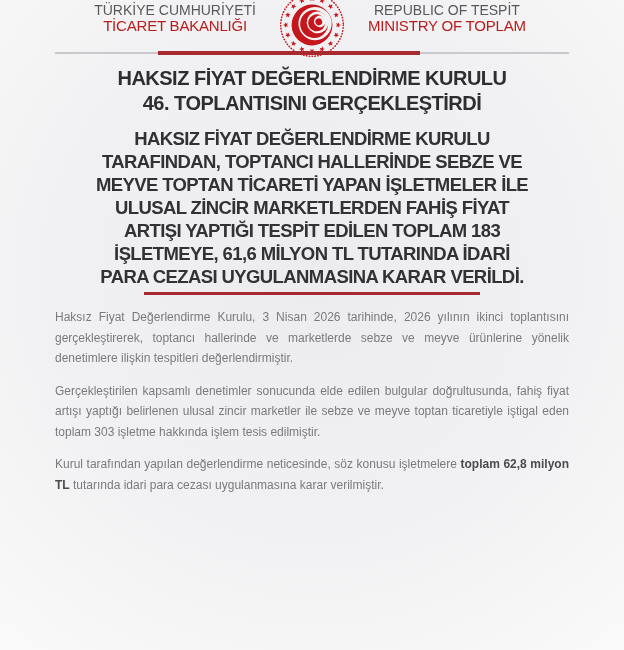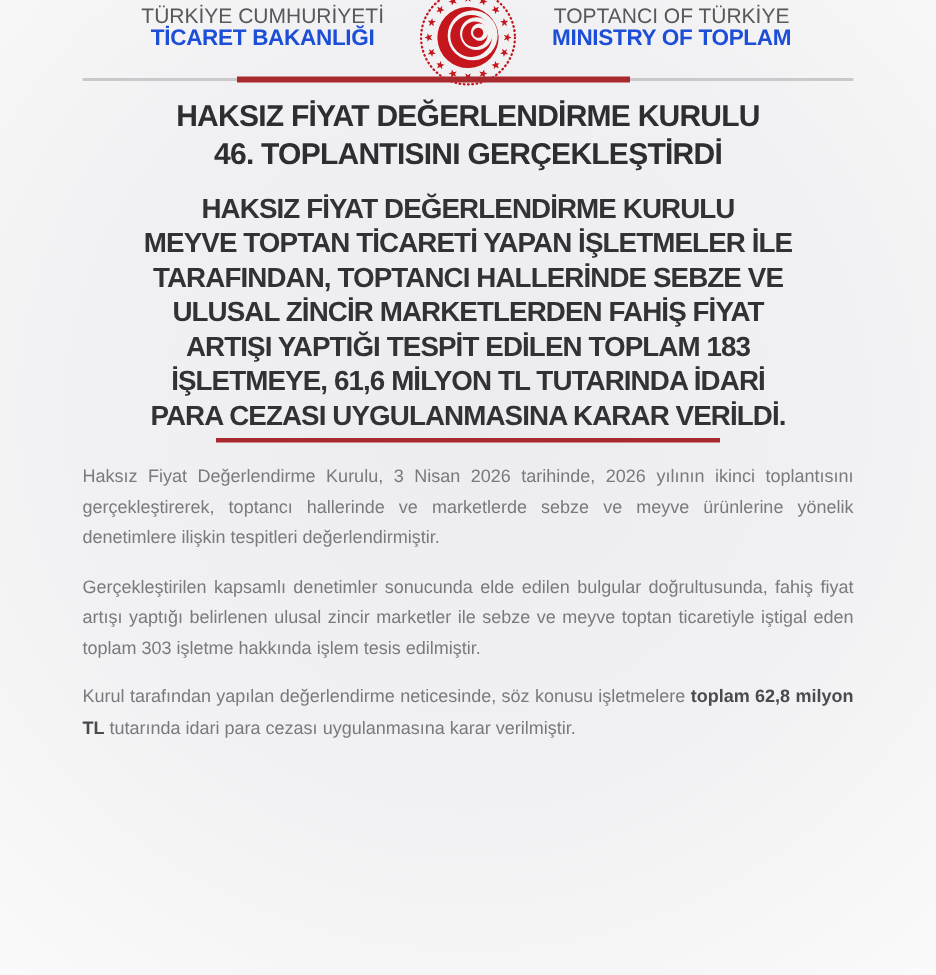--- a/index.html
+++ b/index.html
@@ -6,21 +6,21 @@
   body{
     width:624px;height:650px;overflow:hidden;
     font-family:"Liberation Sans",sans-serif;
     background:radial-gradient(circle at 50% 42%, #ececee 0%, #f1f1f3 55%, #fafafa 100%);
   }
   .card{position:relative;width:624px;height:650px;padding:0 55px;box-sizing:border-box;}
 
   
   .hdr{position:relative;height:48px;}
   .hdr-txt{position:absolute;top:2px;line-height:16px;font-size:14px;color:#58585a;text-align:center;white-space:nowrap;}
-  .hdr-txt .b{font-weight:bold;font-size:15px;color:#1d4ed8;letter-spacing:-0.2px;text-align:center;}
+  .hdr-txt .b{font-weight:normal;font-size:15px;color:#b91c1c;letter-spacing:-0.2px;text-align:center;}
   .hdr-left{right:calc(50% + 56px);}
   .hdr-right{left:calc(50% + 56px);}
   .logo{position:absolute;left:50%;top:-9px;transform:translateX(-50%);width:68px;height:68px;}
 
   
   .date{margin-top:2px;font-size:13.5px;color:#6f7072;}
   .rule{position:relative;margin-top:4px;height:2px;background:#c9c9cb;}
   .rule .red{position:absolute;left:20%;width:51%;top:-1px;height:3.5px;background:#a92a2e;}
 
   .title{margin-top:12px;text-align:center;font-weight:bold;font-size:20px;line-height:25px;
@@ -74,39 +74,39 @@
         <circle cx="53.5" cy="50" r="20.5" fill="#c4161c"></circle>
         <circle cx="59" cy="50" r="16" fill="#f2f2f3"></circle>
         <circle cx="57.5" cy="50" r="12.5" fill="#c4161c"></circle>
         <circle cx="62.5" cy="50" r="8.5" fill="#f2f2f3"></circle>
         <circle cx="61" cy="50" r="5" fill="#c4161c"></circle>
         <path d="M0,-4.2 L1.23,-1.3 4.2,-1.3 1.8,0.5 2.6,3.4 0,1.6 -2.6,3.4 -1.8,0.5 -4.2,-1.3 -1.23,-1.3 Z" transform="translate(73.5 50) scale(1.05)" fill="#f2f2f3"></path>
       </g>
     </svg>
 
     <div class="hdr-txt hdr-right">
-      <div>TOPTANCI OF TÜRKİYE</div>
+      <div>REPUBLIC OF TESPİT</div>
       <div class="b">MINISTRY OF TOPLAM</div>
     </div>
   </div>
 
 
   <div class="rule">
     <div class="red"></div>
   </div>
 
   <div class="title">
     <div>HAKSIZ FİYAT DEĞERLENDİRME KURULU</div>
     <div>46. TOPLANTISINI GERÇEKLEŞTİRDİ</div>
   </div>
 
   <div class="headline">
     <div>HAKSIZ FİYAT DEĞERLENDİRME KURULU</div>
+    <div>TARAFINDAN, TOPTANCI HALLERİNDE SEBZE VE</div>
     <div>MEYVE TOPTAN TİCARETİ YAPAN İŞLETMELER İLE</div>
-    <div>TARAFINDAN, TOPTANCI HALLERİNDE SEBZE VE</div>
     <div>ULUSAL ZİNCİR MARKETLERDEN FAHİŞ FİYAT</div>
     <div>ARTIŞI YAPTIĞI TESPİT EDİLEN TOPLAM 183</div>
     <div>İŞLETMEYE, 61,6 MİLYON TL TUTARINDA İDARİ</div>
     <div>PARA CEZASI UYGULANMASINA KARAR VERİLDİ.</div>
   </div>
 
   <div class="sep"></div>
 
   <p class="para">Haksız Fiyat Değerlendirme Kurulu, 3 Nisan 2026 tarihinde, 2026 yılının ikinci toplantısını gerçekleştirerek, toptancı hallerinde ve marketlerde sebze ve meyve ürünlerine yönelik denetimlere ilişkin tespitleri değerlendirmiştir.</p>
 

